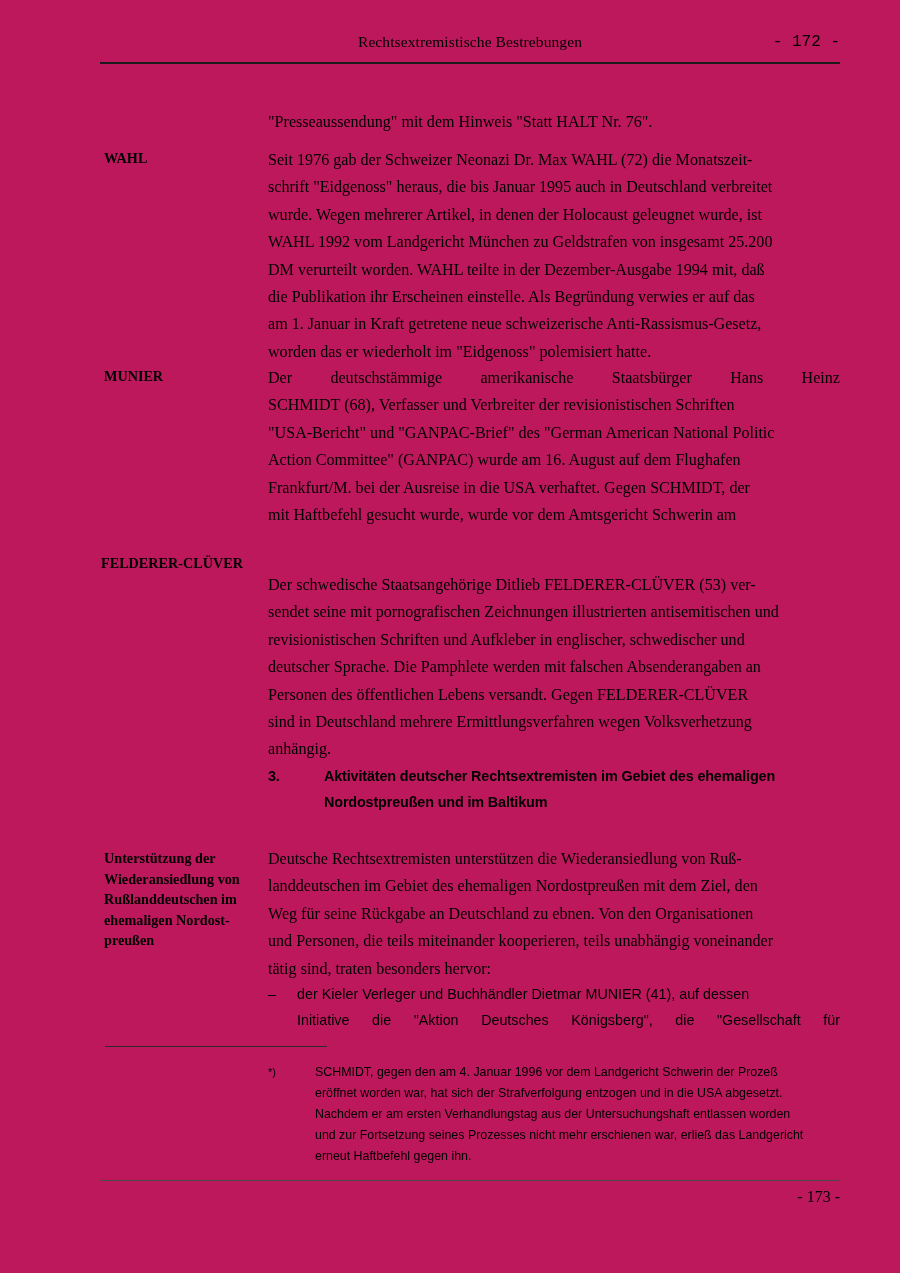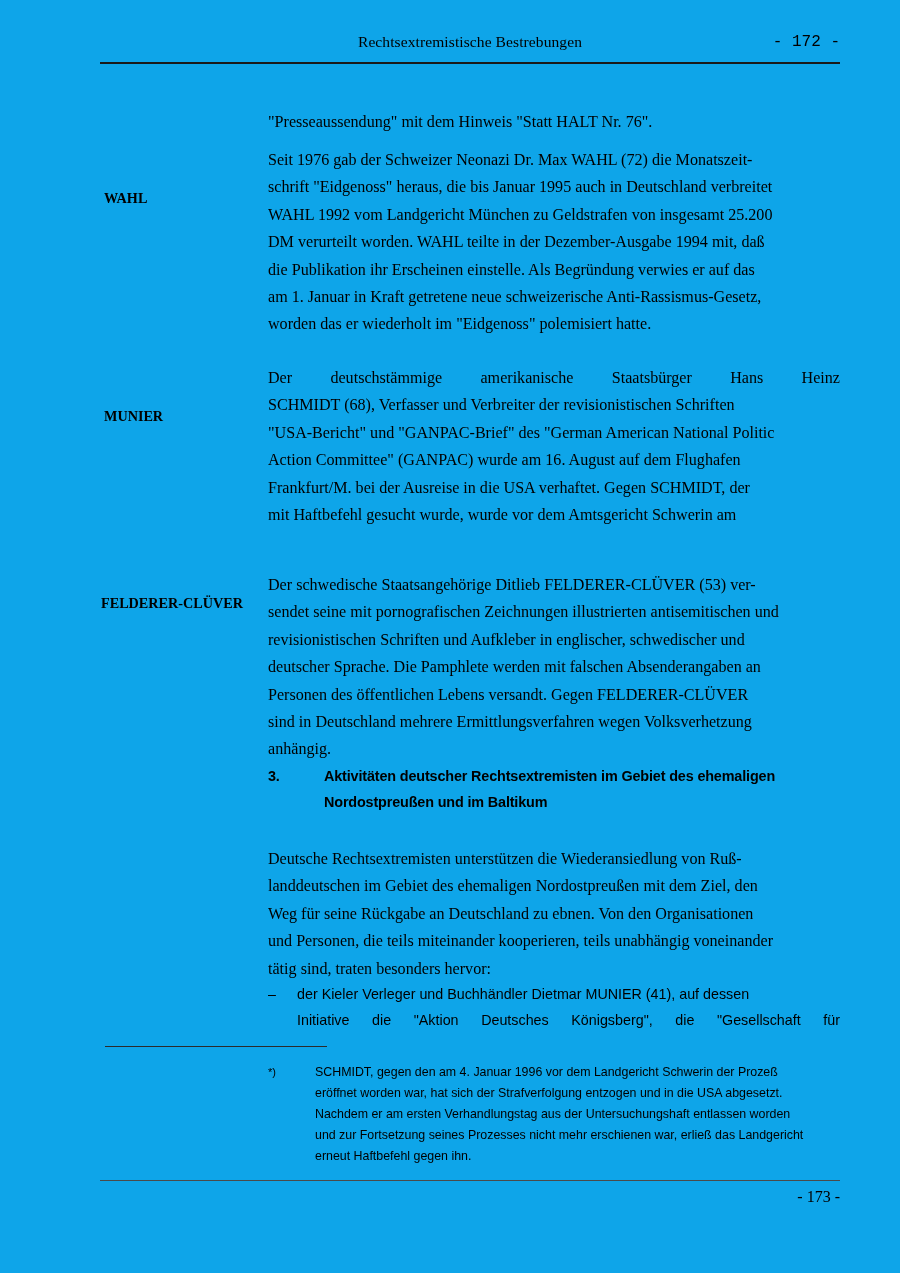--- a/index.html
+++ b/index.html
@@ -5,21 +5,21 @@
   html, body {
     margin: 0;
     padding: 0;
     background: #ffffff;
   }
 
   .page {
     position: relative;
     width: 900px;
     height: 1273px;
-    background: #0ea5e9;
+    background: #be185d;
     overflow: hidden;
     font-family: "Liberation Serif", serif;
     color: #000000;
   }
 
   
   .running-head {
     position: absolute;
     left: 100px;
     top: 33px;
@@ -53,21 +53,20 @@
   }
   .margin-note {
     position: absolute;
     left: 104px;
     width: 162px;
     font-family: "Liberation Serif", serif;
     font-weight: bold;
     font-size: 14.2px;
     line-height: 20.6px;
     text-align: left;
-    margin-top: 40px;
   }
   .margin-note.wide {
     left: 101px;
     width: 172px;
     white-space: nowrap;
   }
   .body-col {
     position: absolute;
     left: 268px;
     width: 572px;
@@ -217,20 +216,23 @@
 
   <div class="margin-note" style="top:148px;">WAHL</div>
   <div class="body-col" style="top:146px;">
     <div class="just-line">
       <span>Seit 1976 gab der Schweizer Neonazi Dr. Max WAHL (72) die Monatszeit-</span>
     </div>
     <div class="just-line">
       <span>schrift "Eidgenoss" heraus, die bis Januar 1995 auch in Deutschland verbreitet</span>
     </div>
     <div class="just-line">
+      <span>wurde. Wegen mehrerer Artikel, in denen der Holocaust geleugnet wurde, ist</span>
+    </div>
+    <div class="just-line">
       <span>WAHL 1992 vom Landgericht München zu Geldstrafen von insgesamt 25.200</span>
     </div>
     <div class="just-line">
       <span>DM verurteilt worden. WAHL teilte in der Dezember-Ausgabe 1994 mit, daß</span>
     </div>
     <div class="just-line">
       <span>die Publikation ihr Erscheinen einstelle. Als Begründung verwies er auf das</span>
     </div>
     <div class="just-line">
       <span>am 1. Januar in Kraft getretene neue schweizerische Anti-Rassismus-Gesetz,</span>
@@ -291,20 +293,27 @@
       <span>anhängig.</span>
     </div>
   </div>
 
   <div class="section-heading" style="top:764px;">
     <span class="num">3.</span>
     <span class="txt">Aktivitäten deutscher Rechtsextremisten im Gebiet des ehemaligen</span>
     <span class="txt">Nordostpreußen und im Baltikum</span>
   </div>
 
+  <div class="margin-note" style="top:848px;">
+    <div>Unterstützung der</div>
+    <div>Wiederansiedlung von</div>
+    <div>Rußlanddeutschen im</div>
+    <div>ehemaligen Nordost-</div>
+    <div>preußen</div>
+  </div>
   <div class="body-col" style="top:845px;">
     <div class="just-line">
       <span>Deutsche Rechtsextremisten unterstützen die Wiederansiedlung von Ruß-</span>
     </div>
     <div class="just-line">
       <span>landdeutschen im Gebiet des ehemaligen Nordostpreußen mit dem Ziel, den</span>
     </div>
     <div class="just-line">
       <span>Weg für seine Rückgabe an Deutschland zu ebnen. Von den Organisationen</span>
     </div>

